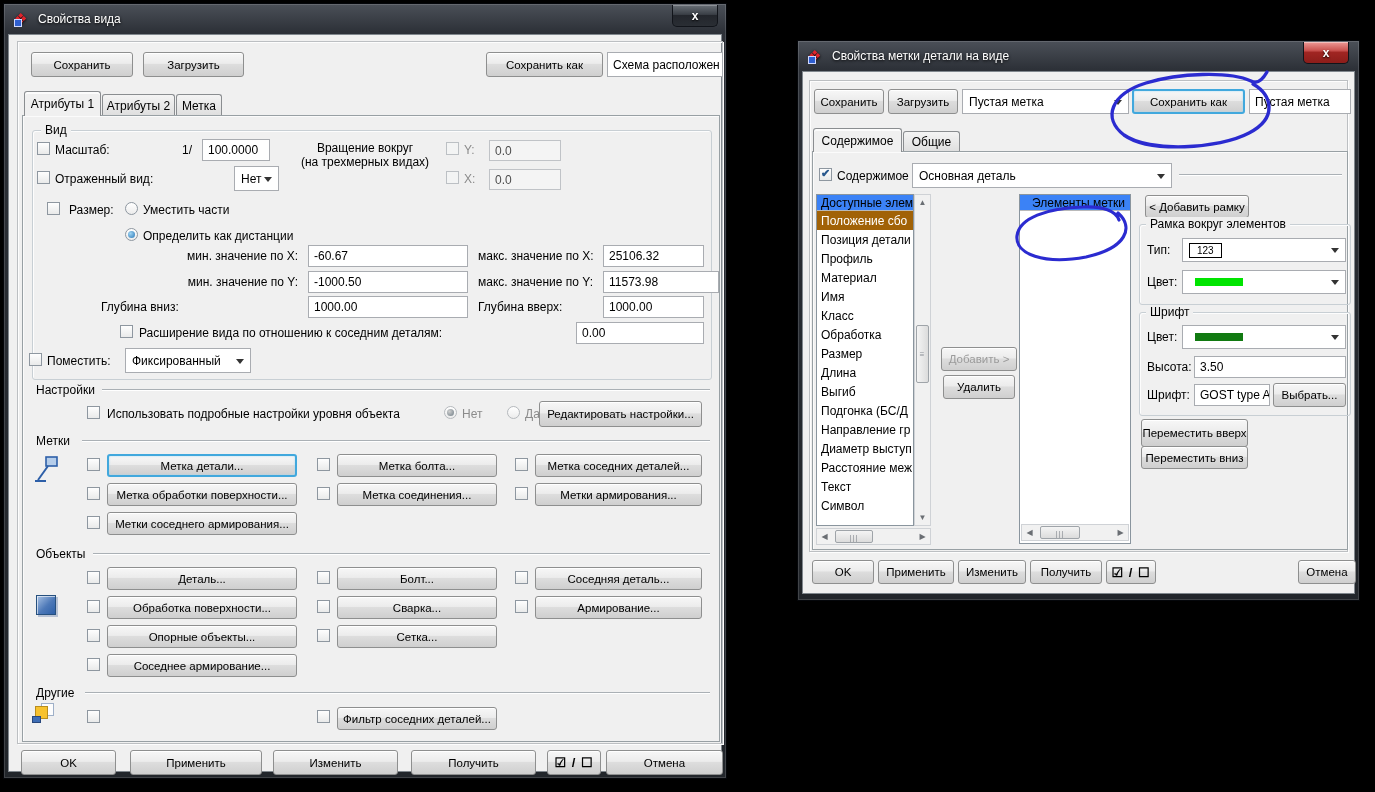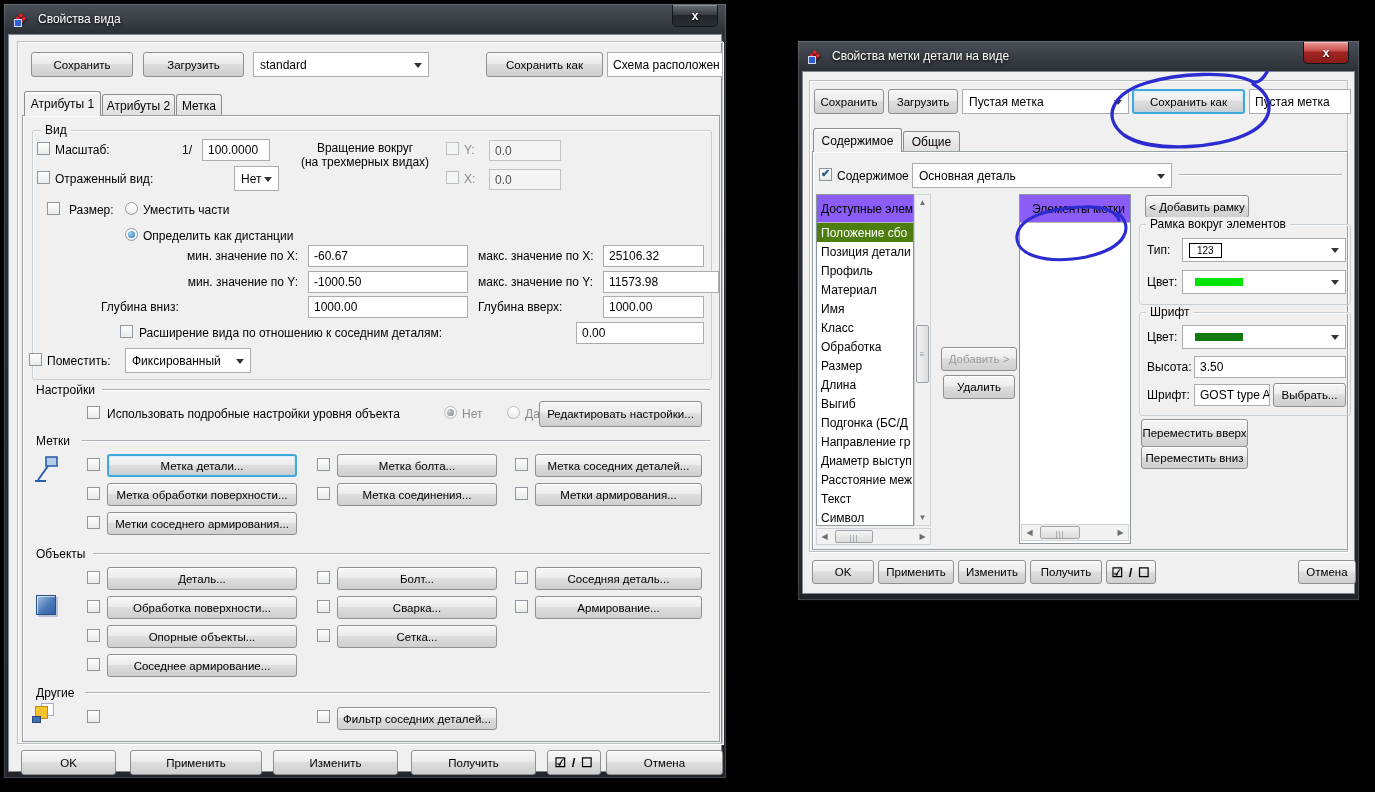--- a/index.html
+++ b/index.html
@@ -71,26 +71,26 @@
             white-space:nowrap; }
   .sec-label { position:absolute; font-size:12px; white-space:nowrap; }
   .sec-rule { position:absolute; height:2px; border-top:1px solid #aab0b5; border-bottom:1px solid #fff; }
 
   .tab { position:absolute; border:1px solid #8a8d90; border-bottom:none;
          border-radius:3px 3px 0 0; display:flex; align-items:center; justify-content:center;
          font-size:12px; background:linear-gradient(#f4f4f4,#dedede); white-space:nowrap; }
   .tab.active { background:#f0f0f0; z-index:3; box-shadow: inset 0 2px 0 #fcfcfc; }
 
   .listbox { position:absolute; background:#fff; border:1px solid #8a959e; overflow:hidden; }
-  .list-header { height:28px; border-bottom:1px solid #b9b9b9; display:flex; align-items:center;
+  .list-header { height:16px; border-bottom:1px solid #b9b9b9; display:flex; align-items:center;
                  padding:0 4px; font-size:12px; white-space:nowrap; overflow:hidden;
-                 background:#8b5cf6; }
+                 background:#3b82f6; }
   .list-item { height:19px; display:flex; align-items:center; padding:0 4px; font-size:12px;
                white-space:nowrap; overflow:hidden; }
-  .list-item.sel { background:#4d7c0f; color:#fff;text-align:center; }
+  .list-item.sel { background:#a16207; color:#fff;text-align:center; }
 
   .vscroll { position:absolute; width:17px; background:#f1f1f1; border:1px solid #cfd2d6; }
   .hscroll { position:absolute; height:17px; background:#f1f1f1; border:1px solid #cfd2d6; }
   .scroll-arrow { position:absolute; color:#6a6e73; font-size:8px; line-height:15px;
                   width:15px; height:15px; text-align:center; }
   .thumb { position:absolute; border:1px solid #9fa4a9; border-radius:2px;
            background:linear-gradient(90deg,#f4f4f4,#dcdcdc); }
   .thumb.h { background:linear-gradient(#f4f4f4,#dcdcdc); }
   .thumb .grip { position:absolute; left:50%; top:50%; transform:translate(-50%,-50%);
                  color:#8b9096; font-size:8px; letter-spacing:1px; }
@@ -123,24 +123,20 @@
     <span>Свойства вида</span>
   </div>
   <div class="close-btn" style="left:668px;">x</div>
 
   <div class="win-body">
 
     <div class="etched" style="left:8px; top:6px; width:706px; height:703px;"></div>
 
     <div class="btn" style="left:22px; top:17px; width:102px; height:25px;">Сохранить</div>
     <div class="btn" style="left:134px; top:17px; width:101px; height:25px;">Загрузить</div>
-    <div class="combo" style="left:244px; top:17px; width:176px; height:25px;">
-      <span>standard</span>
-        <span class="arr"></span>
-    </div>
     <div class="btn" style="left:477px; top:17px; width:117px; height:25px;">Сохранить как</div>
     <div class="field" style="left:598px; top:17px; width:116px; height:25px;">Схема расположен</div>
 
     <div class="tab active" style="left:15px; top:56px; width:77px; height:25px;">Атрибуты 1</div>
     <div class="tab" style="left:93px; top:59px; width:73px; height:22px;">Атрибуты 2</div>
     <div class="tab" style="left:167px; top:59px; width:46px; height:22px;">Метка</div>
 
     <div class="panel" style="left:13px; top:80px; width:698px; height:627px;"></div>
 
     <div class="group" style="left:23px; top:95px; width:680px; height:250px;">

